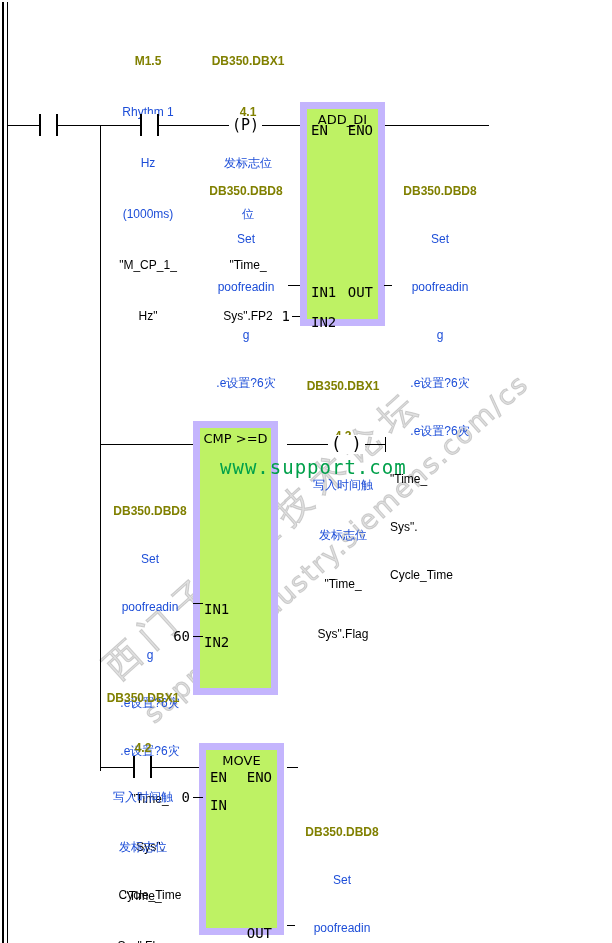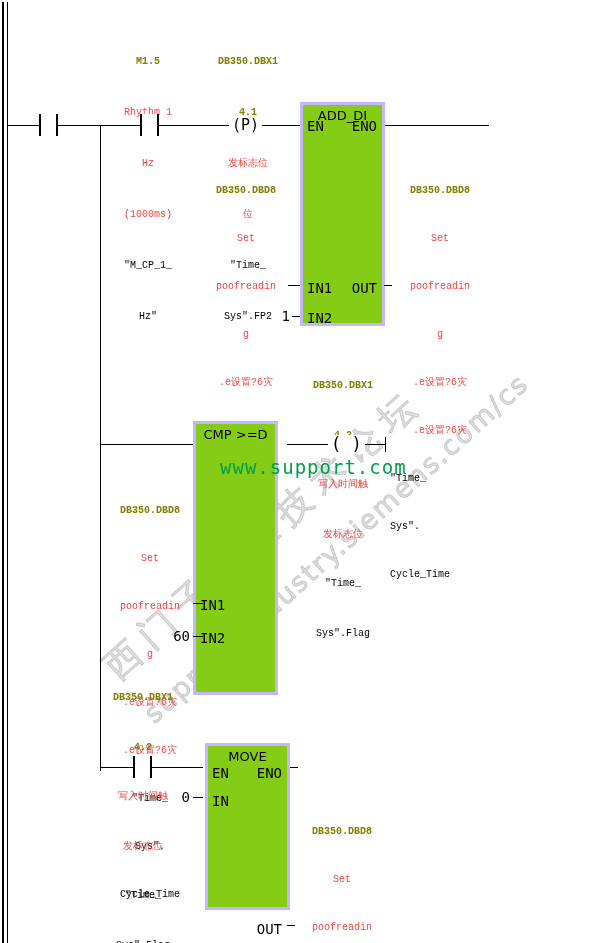--- a/index.html
+++ b/index.html
@@ -1,27 +1,27 @@
 <!DOCTYPE html>
 <html><head>
 <meta charset="utf-8">
 <style>
   html,body{margin:0;padding:0;background:#fff}
   #canvas{position:relative;width:612px;height:943px;background:#fff;overflow:hidden}
   .w{position:absolute;background:#000}
-  .blk{position:absolute;border:3px solid #c4b5fd;background:#84cc16;box-sizing:border-box}
+  .blk{position:absolute;border:7px solid #c4b5fd;background:#bef264;box-sizing:border-box}
   .ttl{position:absolute;top:3px;left:0;right:0;text-align:center;
        font-family:"DejaVu Sans","Liberation Sans",sans-serif;font-size:13px;color:#000}
   .pin{position:absolute;font-family:"DejaVu Sans Mono","Liberation Mono",monospace;
        font-size:14px;line-height:15px;color:#000;white-space:pre}
   .tcol{position:absolute;text-align:center;white-space:pre;color:#000;
-        font-family:Liberation Mono, monospace;font-size:10px}
+        font-family:Liberation Sans, sans-serif;font-size:12px}
   .tl{text-align:left}
   .sym{color:#808000;font-weight:bold}
-  .cmt{color:#ef4444}
+  .cmt{color:#1d4ed8}
   .contact{position:absolute;width:19px;height:22px;background:#fff;box-sizing:border-box;
            border-left:2px solid #000;border-right:2px solid #000}
   .onwire{position:absolute;background:#fff;padding:0 3px;color:#000;
           font-family:"DejaVu Sans Mono","Liberation Mono",monospace}
   .val{position:absolute;width:40px;text-align:right;color:#000;
        font-family:"DejaVu Sans Mono","Liberation Mono",monospace;font-size:14px;line-height:15px}
   .wm-site{position:absolute;font-family:"DejaVu Sans Mono","Liberation Mono",monospace;
            font-size:19px;letter-spacing:1px;color:#00A04A}
   .wm-diag{position:absolute;font-family:"DejaVu Sans","Liberation Sans",sans-serif;
            color:rgba(178,178,178,0.40);-webkit-text-stroke:1px rgba(160,160,160,0.45);
@@ -147,21 +147,21 @@
   <div class="tcol" style="left:93px;top:657px;width:100px;line-height:16.5px">
     <div class="sym">DB350.DBX1</div>
     <div class="sym">4.2</div>
     <div class="cmt">写入时间触</div>
     <div class="cmt">发标志位</div>
     <div>"Time_</div>
     <div>Sys".Flag</div>
   </div>
   <div class="contact" style="left:133px;top:756px"></div>
 
-  <div class="blk" style="left:205px;top:743px;width:85px;height:167px">
+  <div class="blk" style="left:199px;top:743px;width:85px;height:192px">
     <div class="ttl">MOVE</div>
     <span class="pin" style="left:4px;top:20px">EN</span>
     <span class="pin" style="right:5px;top:20px">ENO</span>
     <span class="pin" style="left:4px;top:48px">IN</span>
     <span class="pin" style="right:5px;top:176px">OUT</span>
   </div>
 
   <div class="val" style="left:150px;top:790px">0</div>
   <div class="w" style="left:193px;top:797px;width:10px;height:1px"></div>
 

